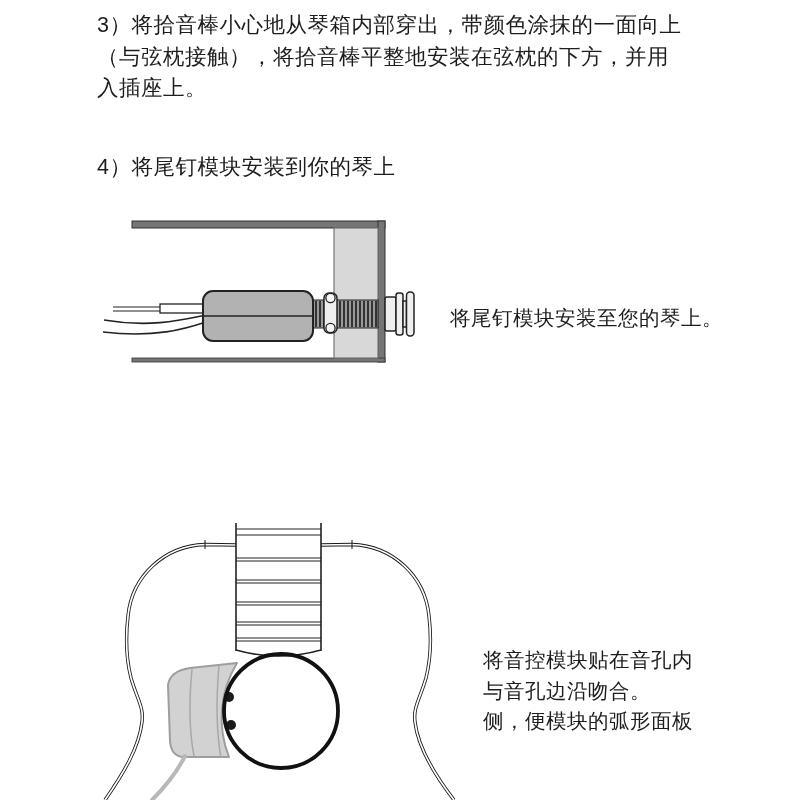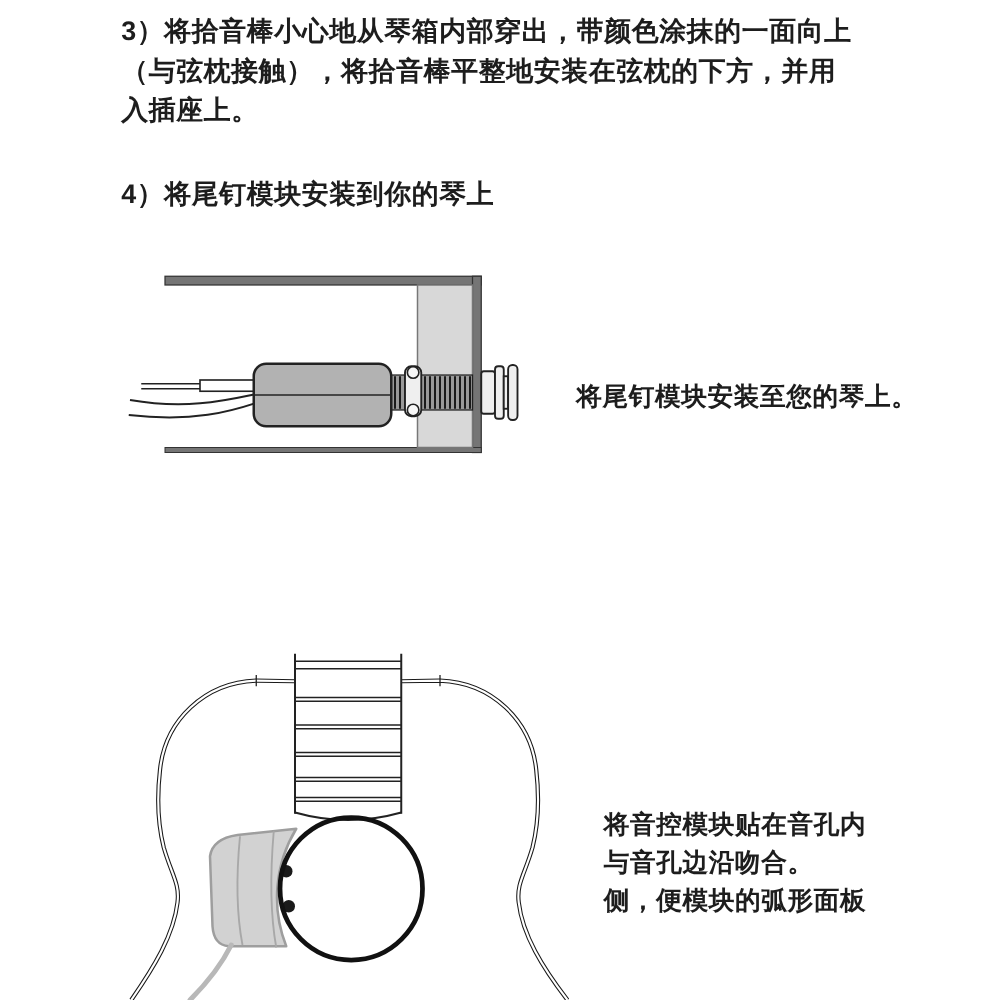--- a/index.html
+++ b/index.html
@@ -1,39 +1,39 @@
 <!DOCTYPE html>
 <html><head>
 <meta charset="utf-8">
 <style>
   html,body{margin:0;padding:0;}
   .page{
     position:relative;width:800px;height:800px;background:#ffffff;overflow:hidden;
     font-family:"Liberation Sans","DejaVu Sans",sans-serif;color:#1d1d1d;
   }
   .para{position:absolute;left:97px;}
-  .tline{white-space:nowrap;font-size:21.5px;line-height:31.5px;font-weight:700;
+  .tline{white-space:nowrap;font-size:21.5px;line-height:31.5px;font-weight:400;
          letter-spacing:0.5px;color:#1d1d1d;}
   .caption{position:absolute;}
   .caption .tline{font-size:20.5px;line-height:30.5px;}
   .fig{position:absolute;}
   svg{display:block;}
 </style>
 </head>
 <body>
 
 <div class="page">
 
   <div class="para" style="top:10px;">
     <div class="tline">3）将拾音棒小心地从琴箱内部穿出，带颜色涂抹的一面向上</div>
     <div class="tline">（与弦枕接触），将拾音棒平整地安装在弦枕的下方，并用</div>
     <div class="tline">入插座上。</div>
   </div>
 
-  <div class="para" style="top:140px;">
+  <div class="para" style="top:152px;">
     <div class="tline">4）将尾钉模块安装到你的琴上</div>
   </div>
 
   <div class="fig" style="left:100px;top:204px;">
     <svg width="332" height="172" viewBox="0 0 332 172">
 
       <g>
         <rect x="32" y="17" width="253" height="7" stroke="#333" stroke-width="1" fill="#757575"></rect>
         <rect x="278" y="17" width="7" height="141" stroke="#333" stroke-width="1" fill="#757575"></rect>
         <rect x="32" y="154" width="253" height="4" stroke="#333" stroke-width="0.8" fill="#757575"></rect>
@@ -84,21 +84,21 @@
 
       <g stroke="#222" stroke-width="1.5" fill="#efefef">
         <rect x="285" y="93" width="11" height="34" rx="2" fill="#efefef"></rect>
         <rect x="296" y="89" width="7" height="42" rx="2.5" fill="#efefef"></rect>
         <rect x="303" y="97" width="3.5" height="26" fill="#efefef"></rect>
         <rect x="306.5" y="88" width="7.5" height="44" rx="3.4" fill="#efefef"></rect>
       </g>
     </svg>
   </div>
 
-  <div class="caption" style="left:450px;top:303px;margin-left:11px;">
+  <div class="caption" style="left:450px;top:303px;">
     <div class="tline">将尾钉模块安装至您的琴上。</div>
   </div>
 
 
   <div class="fig" style="left:92px;top:510px;">
     <svg width="380" height="290" viewBox="0 0 380 290">
 
       <g fill="none">
         <path d="M144,35 L113,34.5 C72,36 40,66 36,106 C33,132 35,152 39,168 C45,189 52,197 50,212 C47,238 31,264 13,290" stroke="#1a1a1a" stroke-width="3.4"></path>
         <path d="M144,35 L113,34.5 C72,36 40,66 36,106 C33,132 35,152 39,168 C45,189 52,197 50,212 C47,238 31,264 13,290" stroke="#ffffff" stroke-width="1.7"></path>

